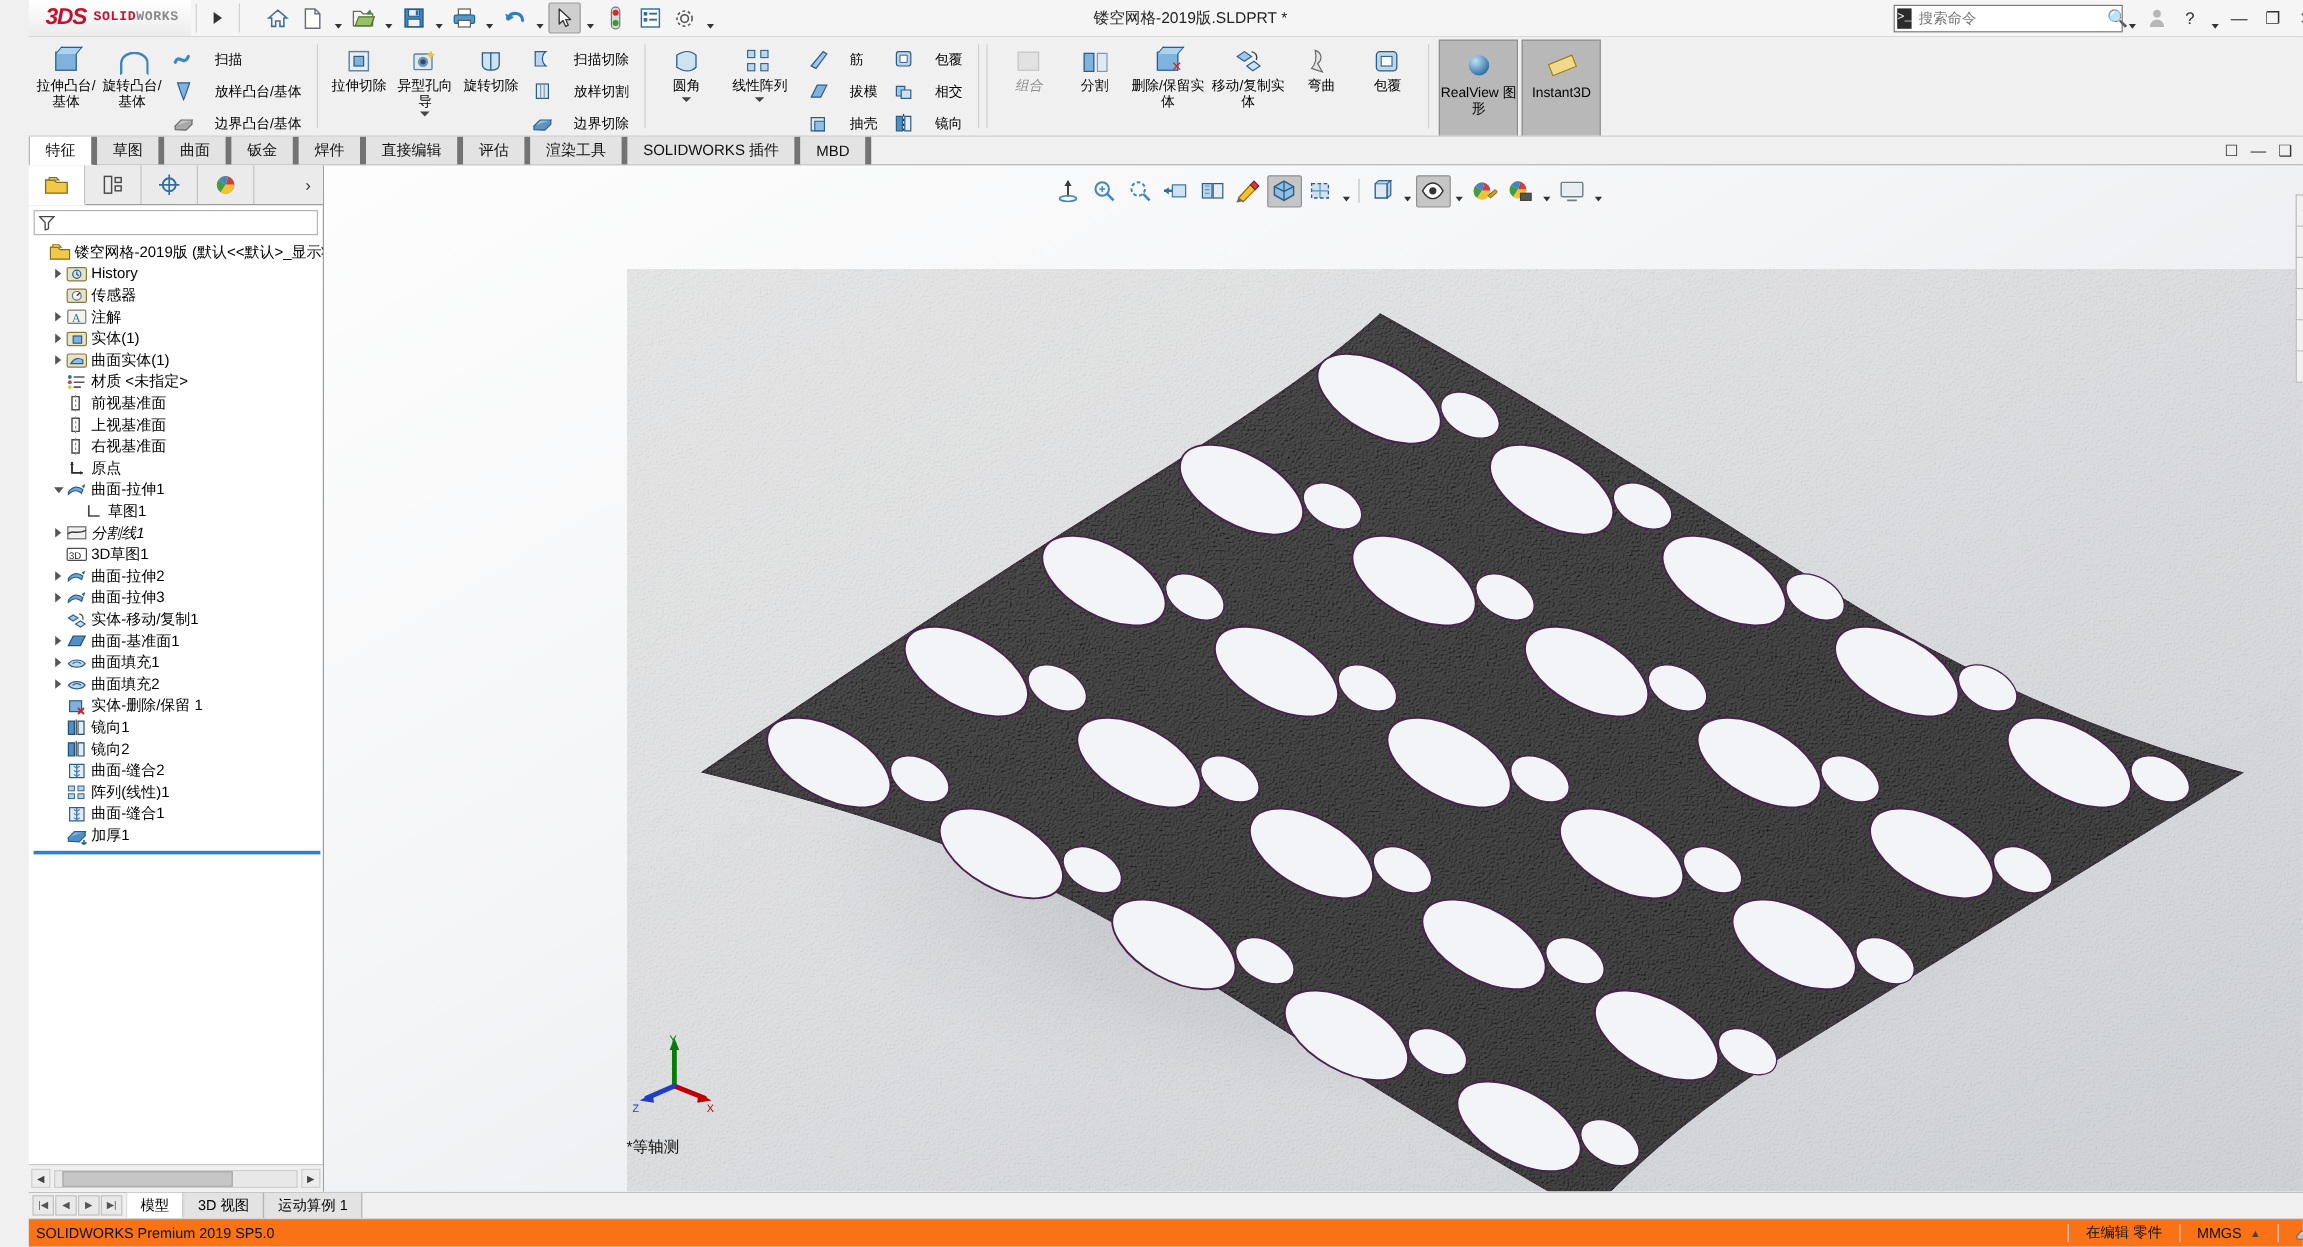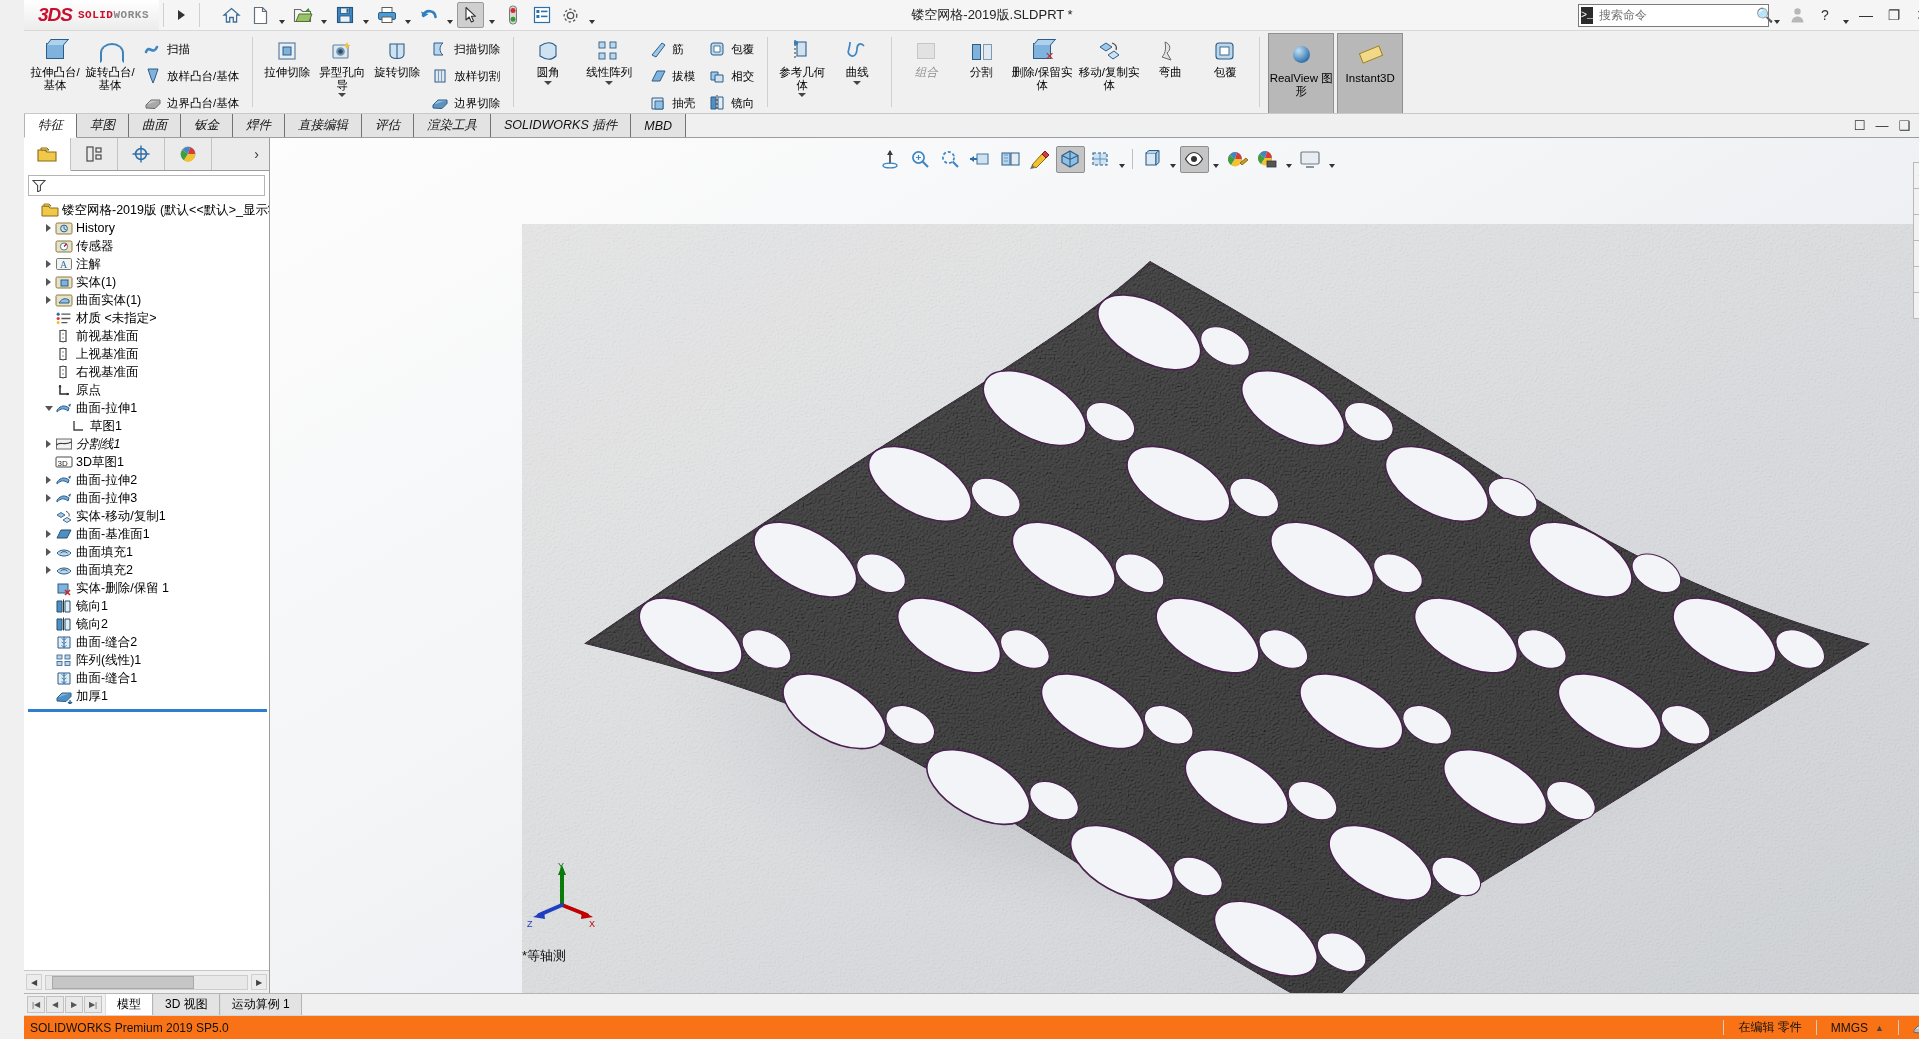--- a/index.html
+++ b/index.html
@@ -44,21 +44,21 @@
   
   .ribbon{height:82px;background:#f0f0f0;display:flex;align-items:stretch;
           border-bottom:1px solid #c8c8c8;flex:0 0 auto;overflow:hidden;position:relative;}
   .rgroup{display:flex;align-items:flex-start;padding:2px 5px;gap:3px;}
   .rsep{width:1px;background:#cfcfcf;margin:6px 3px;align-self:stretch;}
   .big{width:50px;min-height:74px;display:flex;flex-direction:column;align-items:center;
        padding-top:4px;cursor:default;border:1px solid transparent;border-radius:2px;}
   .big .lab{font-size:11.5px;line-height:12.5px;text-align:center;margin-top:2px;width:52px;}
   .wide{width:62px;}
   .wide .lab{width:64px;}
-  .small{display:flex;align-items:center;gap:5px;height:24px;padding:0 4px;cursor:default;
+  .small{display:flex;align-items:center;gap:17px;height:24px;padding:0 4px;cursor:default;
          border:1px solid transparent;border-radius:2px;}
   .small .lab{font-size:11.5px;white-space:nowrap;}
   .col{display:flex;flex-direction:column;gap:1px;padding-top:3px;}
   .dcaret{width:100%;display:flex;justify-content:center;margin-top:2px;}
   .dcaret:after{content:"";border-left:4px solid transparent;border-right:4px solid transparent;
                 border-top:4px solid #444;}
   .disabled{opacity:.42;font-style:italic;}
   .tgl{width:64px;min-height:74px;background:#b8b8b8;border:1px solid #8f8f8f;
        display:flex;flex-direction:column;align-items:center;justify-content:flex-start;padding-top:8px;}
   .tgl .lab{font-size:11.5px;text-align:center;line-height:13px;margin-top:4px;}
@@ -78,21 +78,21 @@
          border:1px solid #9b7c25;transform:rotate(-22deg);}
   .gray-cube{position:absolute;left:4px;top:5px;width:16px;height:14px;background:#cfcfcf;border:1px solid #8d8d8d;}
   .mini-x{position:absolute;right:1px;bottom:2px;color:#c62828;font-size:11px;font-weight:bold;line-height:1;}
   .bar2{position:absolute;left:4px;top:6px;width:7px;height:14px;background:#7fb2dd;border:1px solid #2c5d87;}
   .bar2b{position:absolute;left:15px;top:6px;width:7px;height:14px;background:#dfe9f2;border:1px solid #7f9ab0;}
 
   
   .tabstrip{height:23px;background:#f0f0f0;display:flex;align-items:stretch;
             border-bottom:1px solid #9d9d9d;flex:0 0 auto;position:relative;}
   .tab{display:flex;align-items:center;padding:0 13px;font-size:12.5px;
-       border-right:1px solid #737373;background:#e3e3e3;cursor:default;color:#111;font-style:italic;}
+       border-right:5px solid #737373;background:#e3e3e3;cursor:default;color:#111;}
   .tab:first-child{border-left:1px solid #b4b4b4;}
   .tab.active{background:#fff;border-bottom:1px solid #fff;margin-bottom:-1px;}
   .tabright{margin-left:auto;display:flex;align-items:center;gap:4px;padding-right:9px;}
   .tabright span{font-size:13px;color:#333;cursor:default;padding:0 3px;}
 
   
   .main{flex:1 1 auto;display:flex;min-height:0;position:relative;background:#f0f0f0;}
 
   
   .left{width:245px;background:#fff;display:flex;flex-direction:column;
@@ -431,38 +431,20 @@
                 <path d="M3 3h5v12H3z" fill="#4f8fc4" stroke="#2c5d87" stroke-width="1"></path>
                 <path d="M10 3h5v12h-5z" fill="#e4edf4" stroke="#2c5d87" stroke-width="1"></path>
                 <path d="M9 1v16" stroke="#333" stroke-width="1" stroke-dasharray="2 2"></path>
               </svg></span>
           <span class="lab">镜向</span>
         </div>
       </div>
     </div>
     <div class="rsep"></div>
 
-    <div class="rgroup">
-      <div class="big">
-        <span class="ic"><svg width="26" height="26" viewBox="0 0 26 26">
-              <path d="M8 4h9v14H8z" fill="#cfe2f1" stroke="#2c5d87" stroke-width="1.1"></path>
-              <path d="M6 2v20" stroke="#333" stroke-width="1" stroke-dasharray="2 2"></path>
-              <circle cx="7" cy="5" r="2.2" fill="#2f7fc1"></circle>
-            </svg></span>
-        <span class="lab">参考几何体</span>
-        <span class="dcaret"></span>
-      </div>
-      <div class="big">
-        <span class="ic"><svg width="26" height="26" viewBox="0 0 26 26">
-              <path d="M6 4c0 8-4 10 0 13s7-1 7-6 4-7 7-3" fill="none" stroke="#3f86c4" stroke-width="1.7"></path>
-            </svg></span>
-        <span class="lab">曲线</span>
-        <span class="dcaret"></span>
-      </div>
-    </div>
     <div class="rsep"></div>
 
     <div class="rgroup">
       <div class="big disabled">
         <span class="ic">
             <i class="gray-cube"></i>
           </span>
         <span class="lab">组合</span>
       </div>
       <div class="big">

